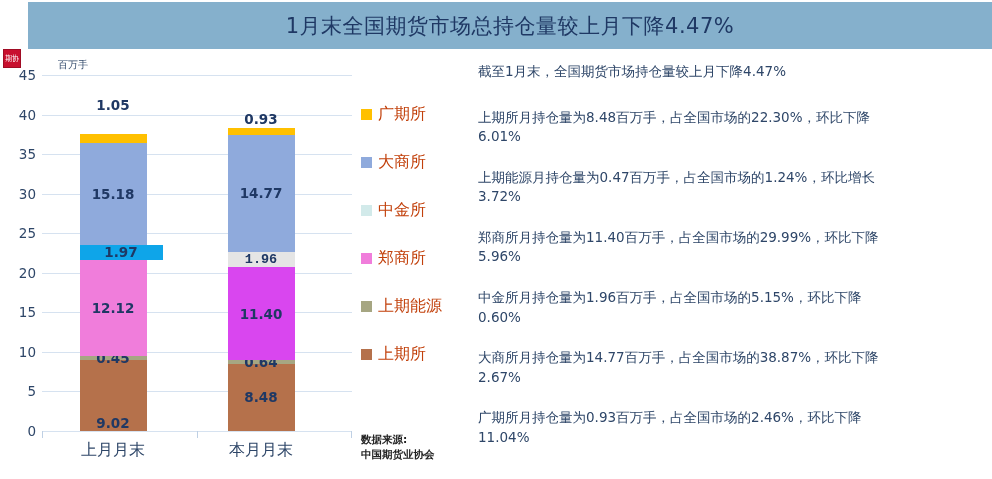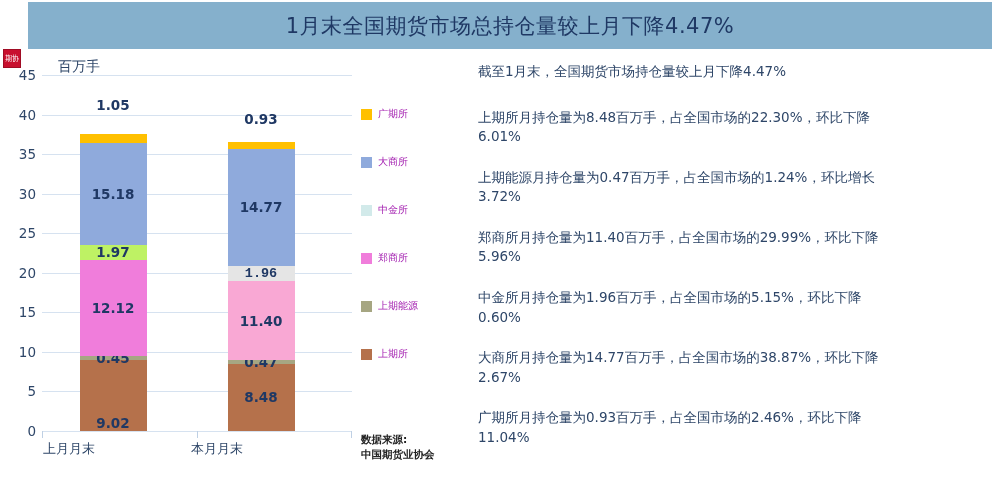--- a/index.html
+++ b/index.html
@@ -94,21 +94,21 @@
     position: absolute;
     left: 0;
     top: 20px;
     width: 36px;
     height: 356px;
   }
   #axis-unit {
     position: absolute;
     left: 58px;
     top: 3px;
-    font-size: 14px;
+    font-size: 10px;
     color: #2E4668;
   }
   #baseline {
     position: absolute;
     left: 0;
     bottom: -1px;
     width: 100%;
     height: 1px;
     background: #BFD0E4;
   }
@@ -152,21 +152,22 @@
     position: absolute;
     width: 100%;
     text-align: center;
     font-size: 13.5px;
     font-weight: bold;
     color: #1F3864;
     white-space: nowrap;
   }
   .cat-label {
     position: absolute;
-    font-size: 13px;
+    text-align: center;
+    font-size: 16px;
     color: #2E4668;
     width: 140px;
     white-space: nowrap;
   }
 
   
   #legend {
     position: absolute;
     left: 361px;
     top: 90px;
@@ -177,22 +178,22 @@
     align-items: center;
     height: 48px;
   }
   .legend-swatch {
     width: 11px;
     height: 11px;
     margin-right: 6px;
     flex: 0 0 auto;
   }
   .legend-text {
-    font-size: 10px;
-    color: #a21caf;
+    font-size: 16px;
+    color: #c2410c;
     white-space: nowrap;
   }
   #source {
     position: absolute;
     left: 361px;
     top: 432px;
     font-size: 10.5px;
     line-height: 1.45;
     color: #222222;
     font-weight: bold;
@@ -255,38 +256,38 @@
       <div class="bar" style="left: 37.5px;">
         <div class="seg" title="上期所" style="height: 71.3582px; background: rgb(181, 113, 75); align-items: flex-end;">
           <span class="seg-label">9.02</span>
         </div>
         <div class="seg thin" title="上期能源" style="height: 3.56px; background: rgb(166, 166, 130);">
           <span class="seg-label">0.45</span>
         </div>
         <div class="seg" title="郑商所" style="height: 95.8827px; background: rgb(240, 125, 219);">
           <span class="seg-label">12.12</span>
         </div>
-        <div class="seg thin" title="中金所" style="height: 15.5849px; background: #bef264;">
+        <div class="seg thin" title="中金所" style="height: 15.5849px; background: #0ea5e9; padding-left: 16px;">
           <span class="seg-label">1.97</span>
         </div>
         <div class="seg" title="大商所" style="height: 102px; background: rgb(143, 170, 220);">
           <span class="seg-label">15.18</span>
         </div>
         <div class="seg thin" title="广期所" style="height: 8.30667px; background: rgb(255, 192, 0);"></div>
       </div>
       <div class="top-label" style="bottom: 303.701px; left: 185.5px; width: 67px; margin-top: 24px;">0.93</div>
       <div class="cat-label" style="left: 149px; top: 365px;">本月月末</div>
       <div class="bar" style="left: 185.5px;">
         <div class="seg" title="上期所" style="height: 67.0862px; background: rgb(181, 113, 75);">
           <span class="seg-label">8.48</span>
         </div>
         <div class="seg thin" title="上期能源" style="height: 3.71822px; background: rgb(166, 166, 130);">
-          <span class="seg-label">0.47</span>
-        </div>
-        <div class="seg" title="郑商所" style="height: 79px; background: #f9a8d4;">
+          <span class="seg-label">0.64</span>
+        </div>
+        <div class="seg" title="郑商所" style="height: 93px; background: #d946ef;">
           <span class="seg-label">11.40</span>
         </div>
         <div class="seg thin" title="中金所" style="height: 15.5058px; background: #e5e5e5; font-family: Liberation Mono, monospace;">
           <span class="seg-label">1.96</span>
         </div>
         <div class="seg" title="大商所" style="height: 116.847px; background: rgb(143, 170, 220);">
           <span class="seg-label">14.77</span>
         </div>
         <div class="seg thin" title="广期所" style="height: 7.35733px; background: rgb(255, 192, 0);"></div>
       </div>

